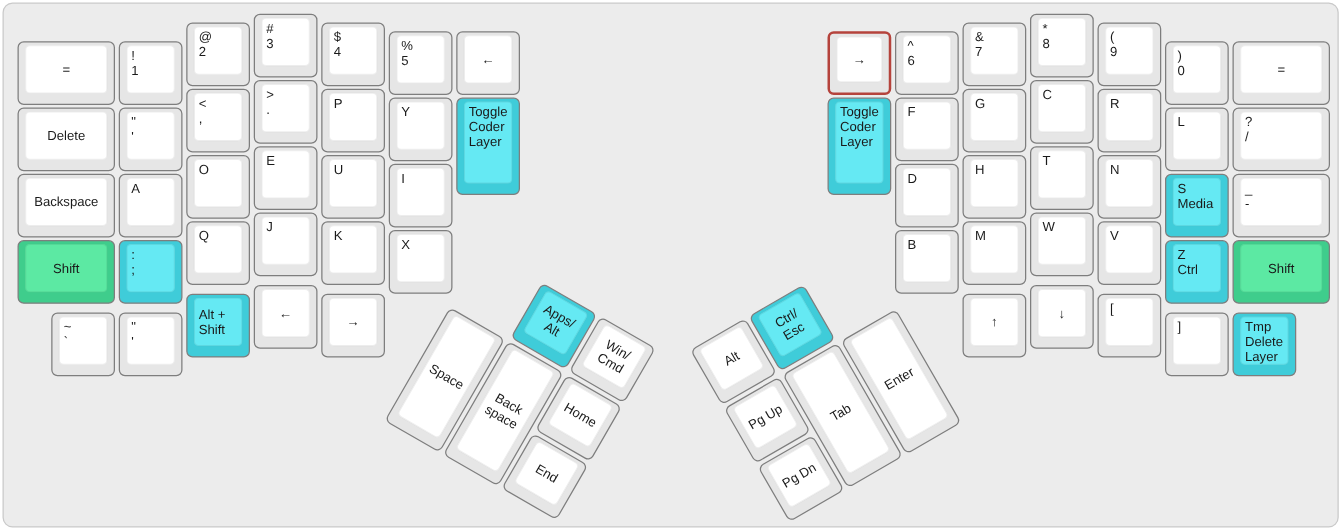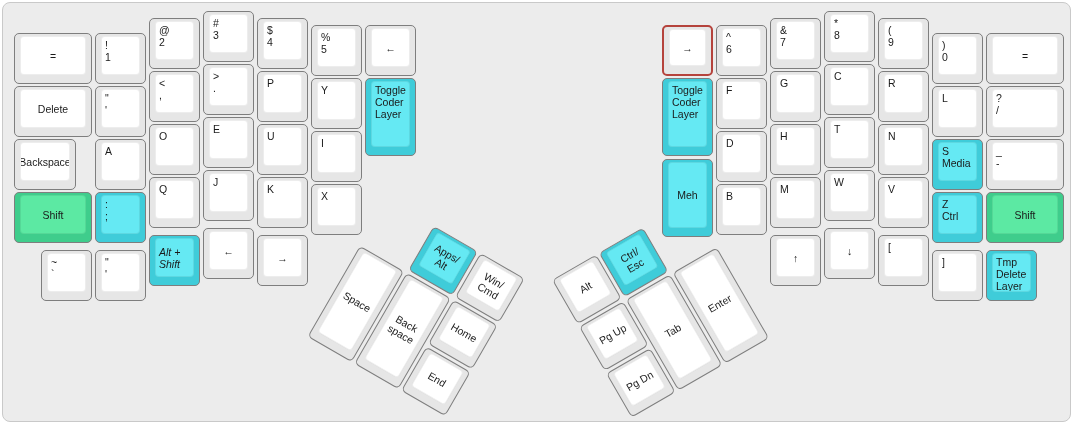--- a/index.html
+++ b/index.html
@@ -143,21 +143,21 @@
       <div class="cap tl">P</div>
     </div>
     <div class="key" style="left: 308px; top: 75px; width: 51px; height: 51px;">
       <div class="cap tl">Y</div>
     </div>
     <div class="key cyan" style="left: 362px; top: 75px; width: 51px; height: 78px;">
       <div class="cap tl">Toggle
 Coder
 Layer</div>
     </div>
-    <div class="key" style="left: 11px; top: 136px; width: 62px; height: 51px;">
+    <div class="key" style="left: 11px; top: 136px; width: 78px; height: 51px;">
       <div class="cap c">Backspace</div>
     </div>
     <div class="key" style="left: 92px; top: 136px; width: 51px; height: 51px;">
       <div class="cap tl">A</div>
     </div>
     <div class="key" style="left: 146px; top: 121px; width: 51px; height: 51px;">
       <div class="cap tl">O</div>
     </div>
     <div class="key" style="left: 200px; top: 114px; width: 51px; height: 51px;">
       <div class="cap tl">E</div>
@@ -188,21 +188,21 @@
       <div class="cap tl">X</div>
     </div>
     <div class="key" style="left: 38px; top: 247px; width: 51px; height: 51px;">
       <div class="cap sym">~
 `</div>
     </div>
     <div class="key" style="left: 92px; top: 247px; width: 51px; height: 51px;">
       <div class="cap sym">"
 '</div>
     </div>
-    <div class="key cyan" style="left: 146px; top: 232px; width: 51px; height: 51px; font-style: italic;">
+    <div class="key cyan" style="left: 146px; top: 232px; width: 51px; height: 51px;">
       <div class="cap cl">Alt +
 Shift</div>
     </div>
     <div class="key" style="left: 200px; top: 225px; width: 51px; height: 51px;">
       <div class="cap c">←</div>
     </div>
     <div class="key" style="left: 254px; top: 232px; width: 51px; height: 51px;">
       <div class="cap c">→</div>
     </div>
     <div class="key selected" style="left: 659px; top: 22px; width: 51px; height: 51px;">
@@ -248,23 +248,20 @@
     <div class="key" style="left: 875px; top: 68px; width: 51px; height: 51px;">
       <div class="cap tl">R</div>
     </div>
     <div class="key" style="left: 929px; top: 83px; width: 51px; height: 51px;">
       <div class="cap tl">L</div>
     </div>
     <div class="key" style="left: 983px; top: 83px; width: 78px; height: 51px;">
       <div class="cap sym">?
 /</div>
     </div>
-    <div class="key cyan" style="left: 659px; top: 156px; width: 51px; height: 78px;">
-      <div class="cap c">Meh</div>
-    </div>
     <div class="key" style="left: 713px; top: 128px; width: 51px; height: 51px;">
       <div class="cap tl">D</div>
     </div>
     <div class="key" style="left: 767px; top: 121px; width: 51px; height: 51px;">
       <div class="cap tl">H</div>
     </div>
     <div class="key" style="left: 821px; top: 114px; width: 51px; height: 51px;">
       <div class="cap tl">T</div>
     </div>
     <div class="key" style="left: 875px; top: 121px; width: 51px; height: 51px;">

